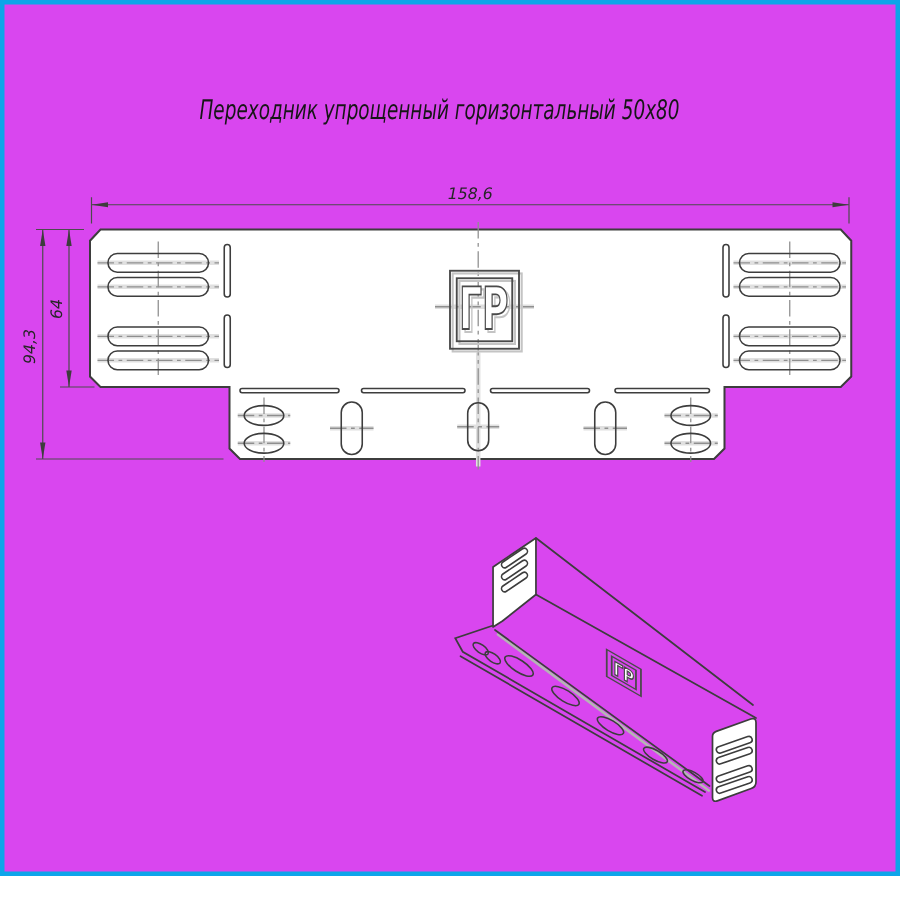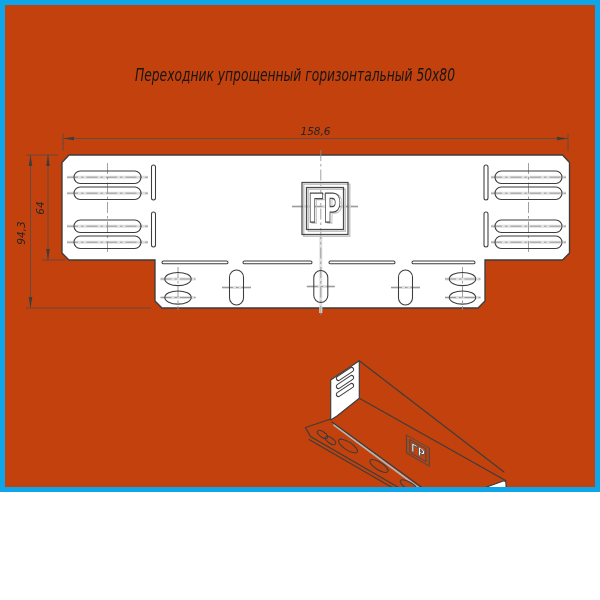--- a/index.html
+++ b/index.html
@@ -1,18 +1,18 @@
 <!DOCTYPE html>
 <html><head>
 <meta charset="utf-8">
 <style>
   html,body{margin:0;padding:0;background:#fff;}
   .page{
-    position:relative;width:600px;height:492px;box-sizing:border-box;
-    background:#c2410c;border:5px solid #0ea5e9;overflow:hidden;
+    position:relative;width:600px;height:584px;box-sizing:border-box;
+    background:#d946ef;border:3px solid #0ea5e9;overflow:hidden;
     font-family:"DejaVu Sans",sans-serif;
   }
   svg{display:block;}
   .title-text{font:italic 18px "DejaVu Sans",sans-serif;fill:#161616;}
   .dtext{font:italic 10.5px "DejaVu Sans",sans-serif;fill:#262626;}
   .ol{fill:#ffffff;stroke:#3d3d3d;stroke-width:1.35;}
   .sl{fill:none;stroke:#3d3d3d;stroke-width:1.05;}
   .cl{stroke:#8f8f8f;stroke-width:0.85;fill:none;stroke-dasharray:11 3 2.5 3;}
   .clg{stroke:#e0e0e0;stroke-width:3;fill:none;}
   .dim{stroke:#4c4c4c;stroke-width:0.8;fill:none;}

